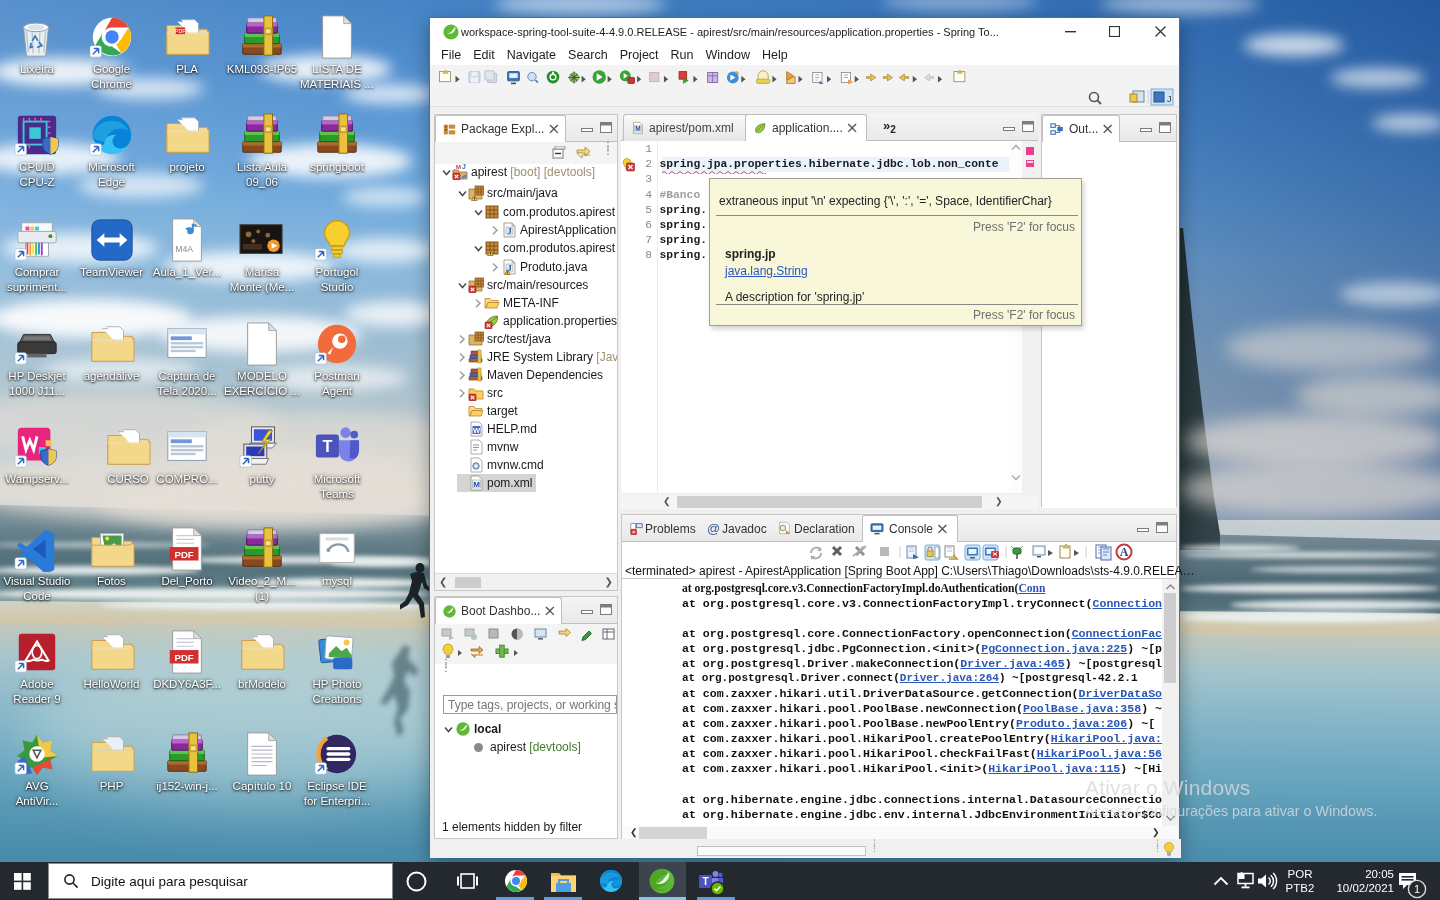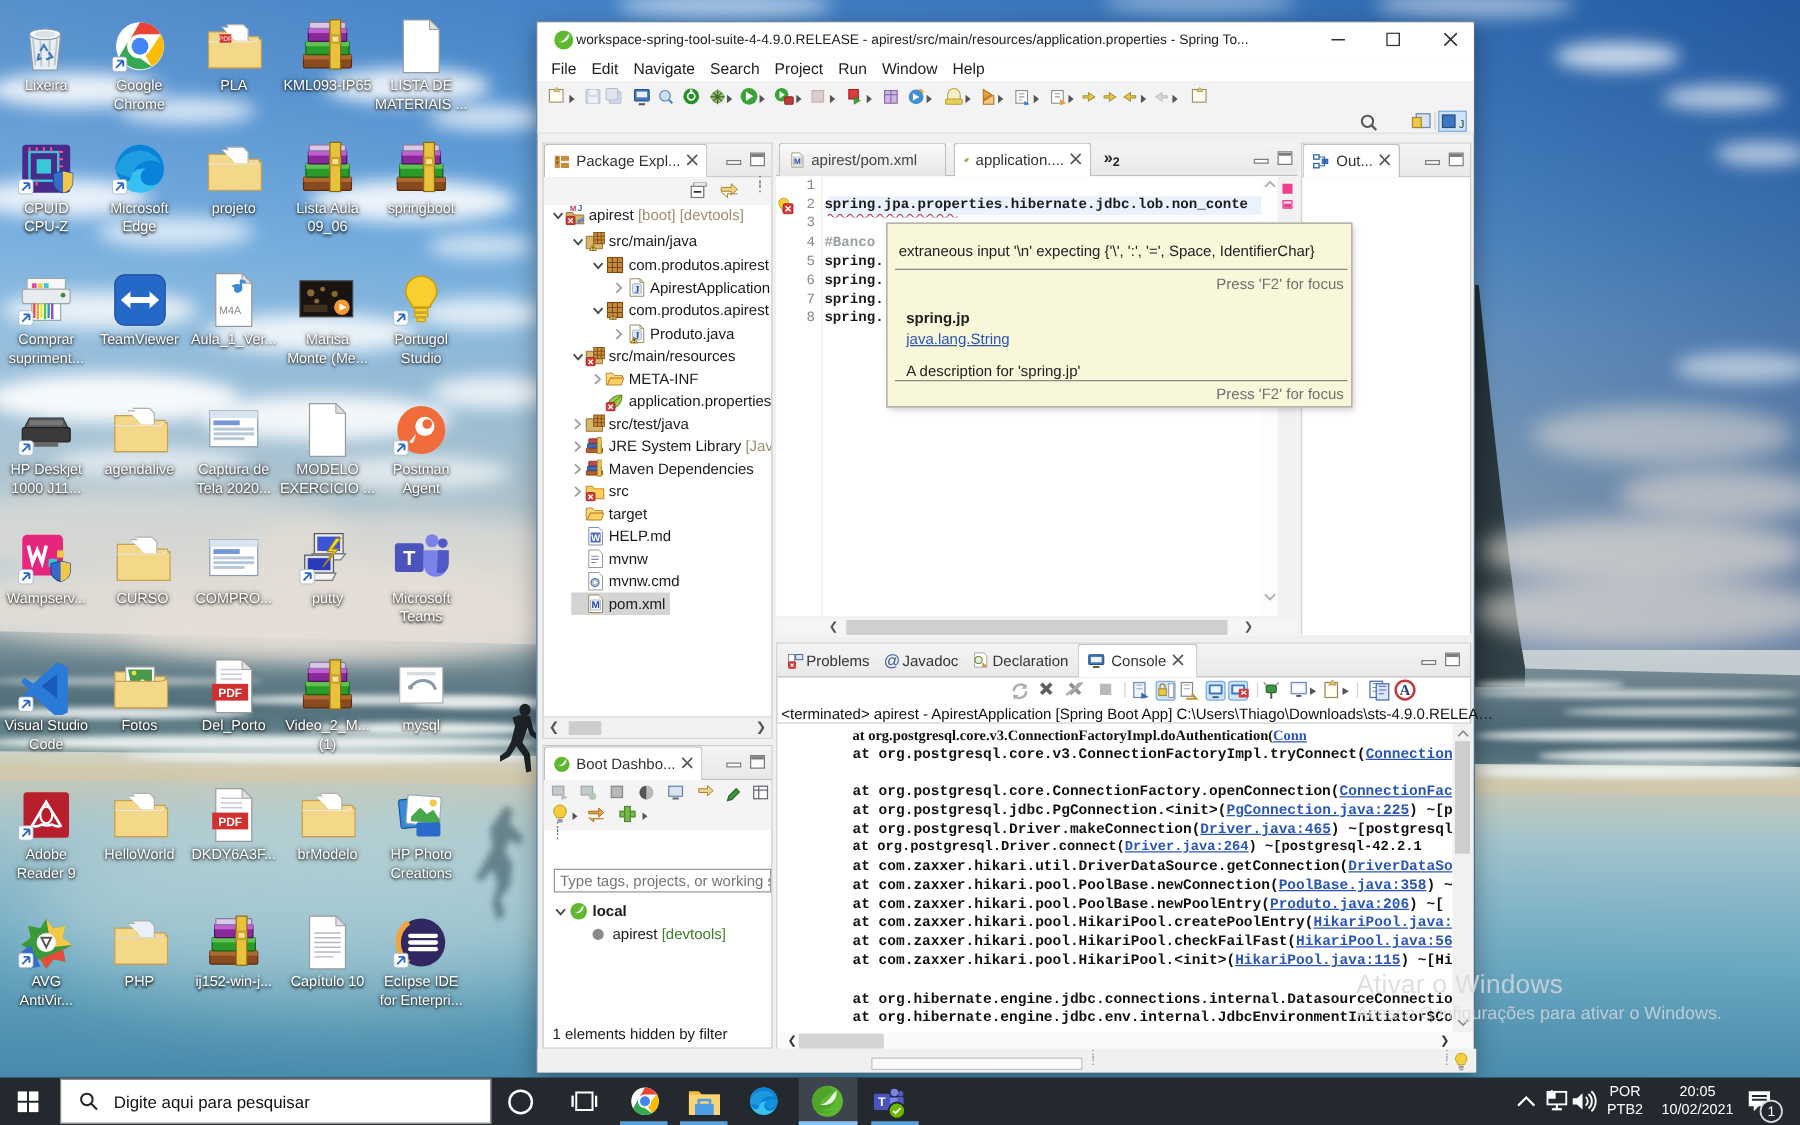--- a/index.html
+++ b/index.html
@@ -432,21 +432,21 @@
             <path d="M36 26l8 2v6c0 5-4 8-8 9z" fill="#f2c84b"></path>
           </g>
         </g>
         <g>
           <rect x="1" y="33" width="12" height="12" rx="2" fill="#fff" stroke="#9ab0c8" stroke-width=".6"></rect>
           <path d="M4 42l6-6M10 36v5M10 36h-5" stroke="#2a66c8" stroke-width="1.6" fill="none"></path>
         </g>
       </svg>
       <div class="lbl">Wampserv...</div>
     </div>
-<div class="cell" style="left:72px;top:423.5px">
+<div class="cell" style="left:86px;top:423.5px">
       <svg width="46" height="46" viewBox="0 0 48 48">
         <g>
           <path d="M3 12h16l3 4h23v26H3z" fill="#f3d88a" stroke="#c8a052"></path>
           <path d="M14 8h14l4 4v14" fill="#fff" stroke="#b0b0b0"></path>
           <path d="M18 6h14l4 4v16" fill="#fff" stroke="#b0b0b0"></path>
           <path d="M3 20h38l6-2v24H3z" fill="#f3d88a" stroke="#c8a052"></path>
           <path d="M3 20h38l4-1.6" fill="none" stroke="#fff" stroke-width="1.2" opacity=".7"></path>
         </g>
       </svg>
       <div class="lbl">CURSO</div>
@@ -1164,21 +1164,21 @@
     <div class="tabbar" style="height:27px"></div>
     <div class="vtab uns" style="left:2px;width:134px">
       <svg width="13" height="14" viewBox="0 0 16 16">
             <path d="M3 1h8l3 3v11H3z" fill="#fff" stroke="#9a8a5a" stroke-width=".8"></path>
             <path d="M11 1l3 3h-3z" fill="#e8e0c8"></path>
             <rect x="4.5" y="5" width="8" height="8" fill="#eef2fa" stroke="#88a8cc" stroke-width=".6"></rect>
             <text x="8.5" y="11.8" font-size="8" font-weight="bold" fill="#2a4a9a" text-anchor="middle" font-family="Liberation Sans,sans-serif">M</text>
           </svg>
       <span>apirest/pom.xml</span>
     </div>
-    <div class="vtab" style="left:142px;width:110px">
+    <div class="vtab" style="left:124px;width:122px">
       <svg width="14" height="14" viewBox="0 0 16 16">
             <path d="M13.5 3C9 3 4.5 5 3 9c-1 2.8.5 4.5 2.5 4.5 5 0 8.5-5 8-10.5z" fill="#9ac842" stroke="#5a7d1f" stroke-width=".8"></path>
             <path d="M4 12c2.5-3.5 6-6 9-8" stroke="#5a7d1f" stroke-width=".8" fill="none"></path>
           </svg>
       <span>application....</span>
           <span class="x">⨉</span>
     </div>
     <div class="abs" style="left:262px;top:4px;font-weight:bold;font-size:13px;color:#222">»<span style="font-size:10px;vertical-align:-3px">2</span></div>
     <div class="minmax" style="right:4px">
           <div class="mm min"></div>
@@ -1498,21 +1498,21 @@
       <rect x="2.5" y="2" width="6" height="5" fill="#fff"></rect>
       <path d="M5.5 0v3" stroke="#fff" stroke-width="1.4"></path>
     </svg>
   <svg class="abs" style="left:1258px;top:10px" width="21" height="18" viewBox="0 0 21 18">
       <path d="M0 6.5h3.5L8 2.5v13L3.5 11.5H0z" fill="#fff"></path>
       <path d="M10.5 5.5a4.4 4.4 0 0 1 0 7" fill="none" stroke="#fff" stroke-width="1.5"></path>
       <path d="M12.8 3.2a7.6 7.6 0 0 1 0 11.6" fill="none" stroke="#fff" stroke-width="1.5"></path>
       <path d="M15.1 1a11 11 0 0 1 0 16" fill="none" stroke="#fff" stroke-width="1.5"></path>
     </svg>
   <div class="abs" style="left:1283px;top:5px;width:34px;text-align:center;font-size:11.5px;line-height:14px">POR<br>PTB2</div>
-  <div class="abs" style="left:1322px;top:5px;width:72px;text-align:center;font-size:11.5px;line-height:14px">20:05<br>10/02/2021</div>
+  <div class="abs" style="left:1322px;top:5px;width:72px;text-align:right;font-size:11.5px;line-height:14px">20:05<br>10/02/2021</div>
   <svg class="abs" style="left:1398px;top:10px" width="19" height="17" viewBox="0 0 19 17">
       <path d="M1 1h17v12h-9l-4 4v-4H1z" fill="#fff"></path>
       <rect x="3.5" y="4" width="12" height="1.6" fill="#242930"></rect>
       <rect x="3.5" y="7" width="12" height="1.6" fill="#242930"></rect>
     </svg>
   <svg class="abs" style="left:1407px;top:17px" width="20" height="20">
       <circle cx="10" cy="10" r="8.6" fill="#242930" stroke="#d8d8d8" stroke-width="1.4"></circle>
       <text x="10" y="14" font-size="11" fill="#fff" text-anchor="middle" font-family="Liberation Sans,sans-serif">1</text>
     </svg>
 </div>

